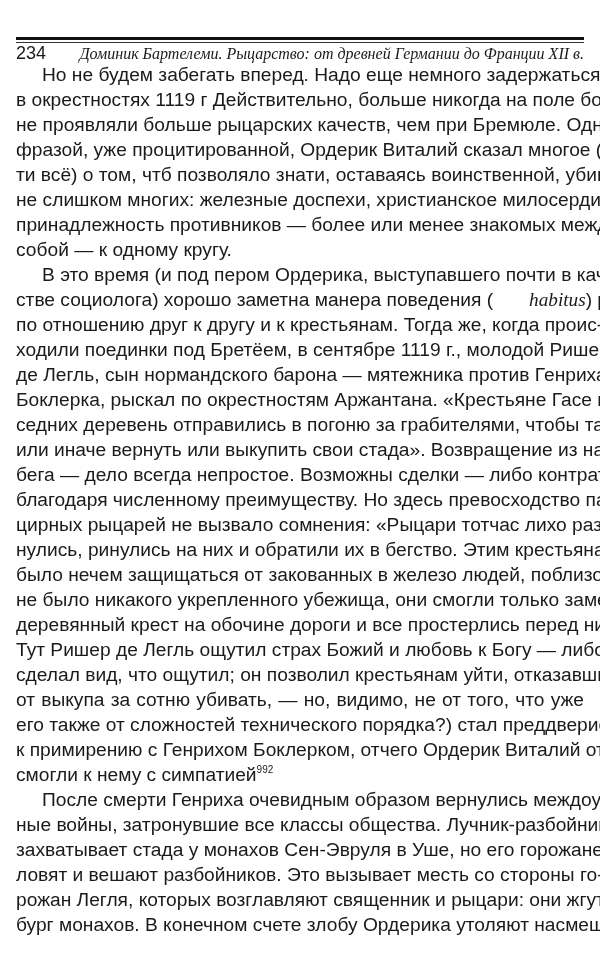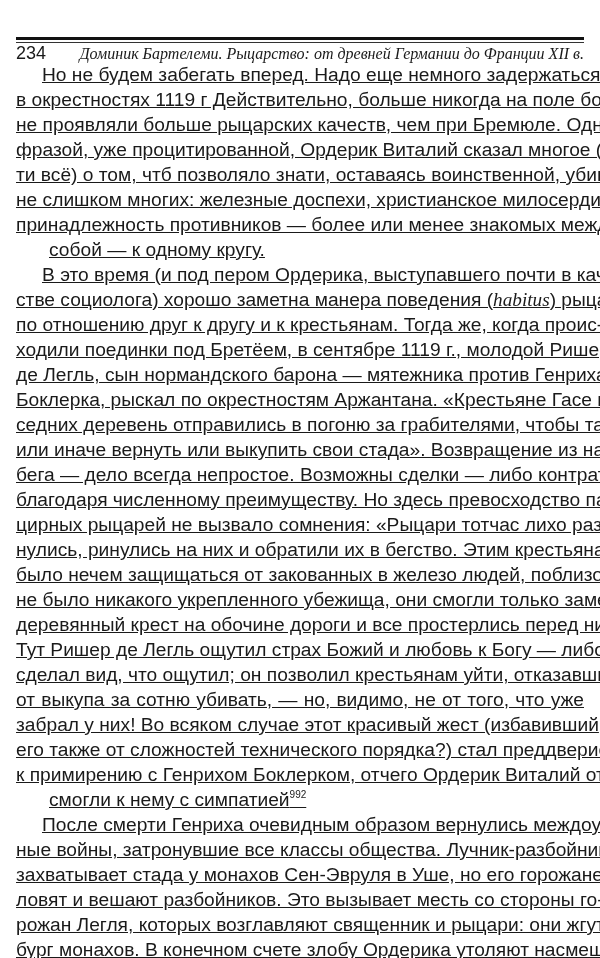--- a/index.html
+++ b/index.html
@@ -11,25 +11,25 @@
   }
   .page-num { font-style: normal; font-family: "Liberation Sans", sans-serif; font-size: 18px; }
   .running-title { white-space: nowrap; font-size: 16px; margin-top: 35px; }
   .rule-thick { position: absolute; left: 16px; top: 37px; width: 568px; height: 3px; background: #111; }
   .rule-thin { position: absolute; left: 16px; top: 42px; width: 568px; height: 1px; background: #333; }
   .body-text {
     position: absolute; left: 16px; top: 62px; width: 568px;
     font-family: "Liberation Sans", sans-serif; font-size: 19.2px; line-height: 25px;
     letter-spacing: 0;
   }
-  .line { display: block; white-space: nowrap; text-align: justify; text-align-last: justify; height: 25px; text-decoration: underline; }
+  .line { display: block; white-space: nowrap; text-align: justify; text-align-last: justify; height: 25px; }
   .line.indent { padding-left: 26px; }
-  .line.last { text-align-last: left; margin-left: 33px; }
+  .line.last { text-align-last: left; }
   sup { font-size: 10px; vertical-align: 8px; line-height: 0; }
-  i { font-family: "Liberation Serif", serif; }
+  i { font-family: "Liberation Serif", serif; margin-left: 36px; }
 </style>
 </head>
 <body>
 
 <div class="header">
   <span class="page-num">234</span>
   <span class="running-title">Доминик Бартелеми. Рыцарство: от древней Германии до Франции XII в.</span>
 </div>
 <div class="rule-thick"></div>
 <div class="rule-thin"></div>
@@ -57,21 +57,20 @@
     <span class="line">бега — дело всегда непростое. Возможны сделки — либо контратака</span>
     <span class="line">благодаря численному преимуществу. Но здесь превосходство пан-</span>
     <span class="line">цирных рыцарей не вызвало сомнения: «Рыцари тотчас лихо развер-</span>
     <span class="line">нулись, ринулись на них и обратили их в бегство. Этим крестьянам</span>
     <span class="line">было нечем защищаться от закованных в железо людей, поблизости</span>
     <span class="line">не было никакого укрепленного убежища, они смогли только заметить</span>
     <span class="line">деревянный крест на обочине дороги и все простерлись перед ним».</span>
     <span class="line">Тут Ришер де Легль ощутил страх Божий и любовь к Богу — либо</span>
     <span class="line">сделал вид, что ощутил; он позволил крестьянам уйти, отказавшись</span>
     <span class="line">от выкупа за сотню убивать, — но, видимо, не от того, что уже</span>
-    <span class="line">забрал у них! Во всяком случае этот красивый жест (избавивший</span>
     <span class="line">его также от сложностей технического порядка?) стал преддверием</span>
     <span class="line">к примирению с Генрихом Боклерком, отчего Ордерик Виталий от-</span>
     <span class="line last"><span>смогли к нему с симпатией</span><sup>992</sup></span>
   </div>
   <div>
     <span class="line indent">После смерти Генриха очевидным образом вернулись междоусоб-</span>
     <span class="line">ные войны, затронувшие все классы общества. Лучник-разбойник</span>
     <span class="line">захватывает стада у монахов Сен-Эвруля в Уше, но его горожане</span>
     <span class="line">ловят и вешают разбойников. Это вызывает месть со стороны го-</span>
     <span class="line">рожан Легля, которых возглавляют священник и рыцари: они жгут</span>

